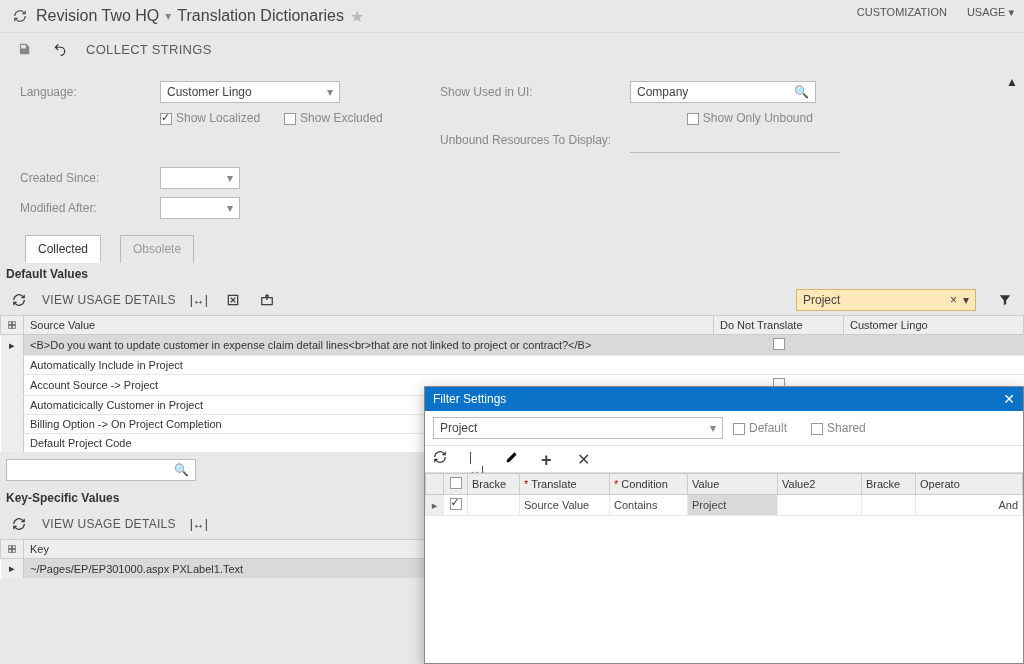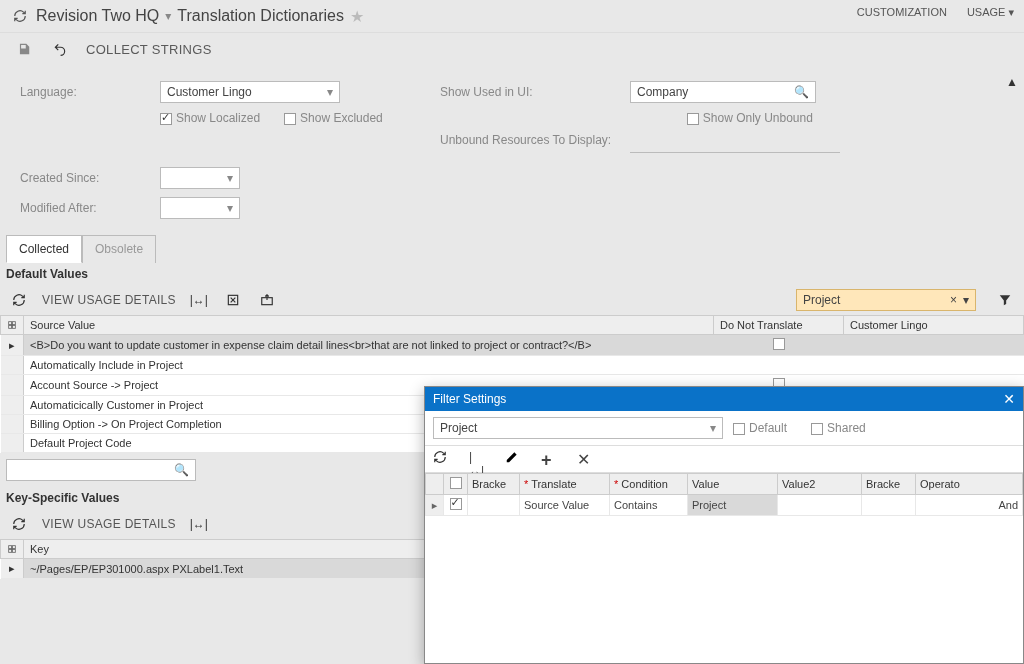--- a/index.html
+++ b/index.html
@@ -21,21 +21,21 @@
   .select .arrow { color:#888;}
   .chk { display:inline-flex; align-items:flex-end; gap:4px; color:#888; font-size:12px; margin-right:14px;}
   .chk-box { width:12px; height:12px; border:1px solid #999; background:#fff; display:inline-block; position:relative;}
   .chk-box.checked::after{content:"✓"; position:absolute; top:-3px; left:0; font-size:11px; color:#333;}
   .search-input { width:186px; display:flex; align-items:center; justify-content:space-between;}
   .search-input .mag { color:#666;}
   .underline-input { border:none; border-bottom:1px solid #bbb; background:transparent; width:210px; height:20px;}
   .date-in { width:80px;}
   .collapse-tri { position:absolute; right:6px; top:2px; color:#333; font-size:12px; cursor:pointer;}
   .tabs { display:flex; padding:0 6px; background:#e8e8e8;}
-  .tab { padding:6px 12px; border:1px solid #bbb; border-bottom:none; background:#e8e8e8; color:#999; font-size:12px; cursor:pointer;}
+  .tab { padding:6px 12px; border:1px solid #bbb; border-bottom:none; background:#e8e8e8; color:#999; font-size:12px; cursor:pointer;margin-left:19px;}
   .tab.active { background:#fff; color:#333; border-bottom:1px solid #fff;}
   .section-title { font-weight:bold; font-size:12px; padding:4px 6px; color:#333;}
   .grid-toolbar { display:flex; align-items:center; gap:12px; padding:4px 8px; background:#e8e8e8;}
   .grid-toolbar .vud { font-size:12px; color:#555; letter-spacing:0.3px;}
   .grid-toolbar .glyph { width:22px; height:22px; display:inline-flex; align-items:center; justify-content:center; cursor:pointer; color:#333;}
   .filter-box { margin-left:auto; display:flex; align-items:center; background:#ffe7ba; border:1px solid #d9b56c; height:22px; width:180px; padding:0 6px; justify-content:space-between;}
   .funnel { width:22px; height:22px; display:inline-flex; align-items:center; justify-content:center; color:#333; cursor:pointer; margin-left:6px;}
   table.grid { width:100%; border-collapse:collapse; background:#fff;}
   table.grid th { background:#eee; border:1px solid #ccc; text-align:left; font-weight:normal; font-size:11px; color:#333; padding:3px 6px;}
   table.grid td { border-bottom:1px solid #e8e8e8; padding:3px 6px; font-size:11px; color:#333; background:#fff;}

